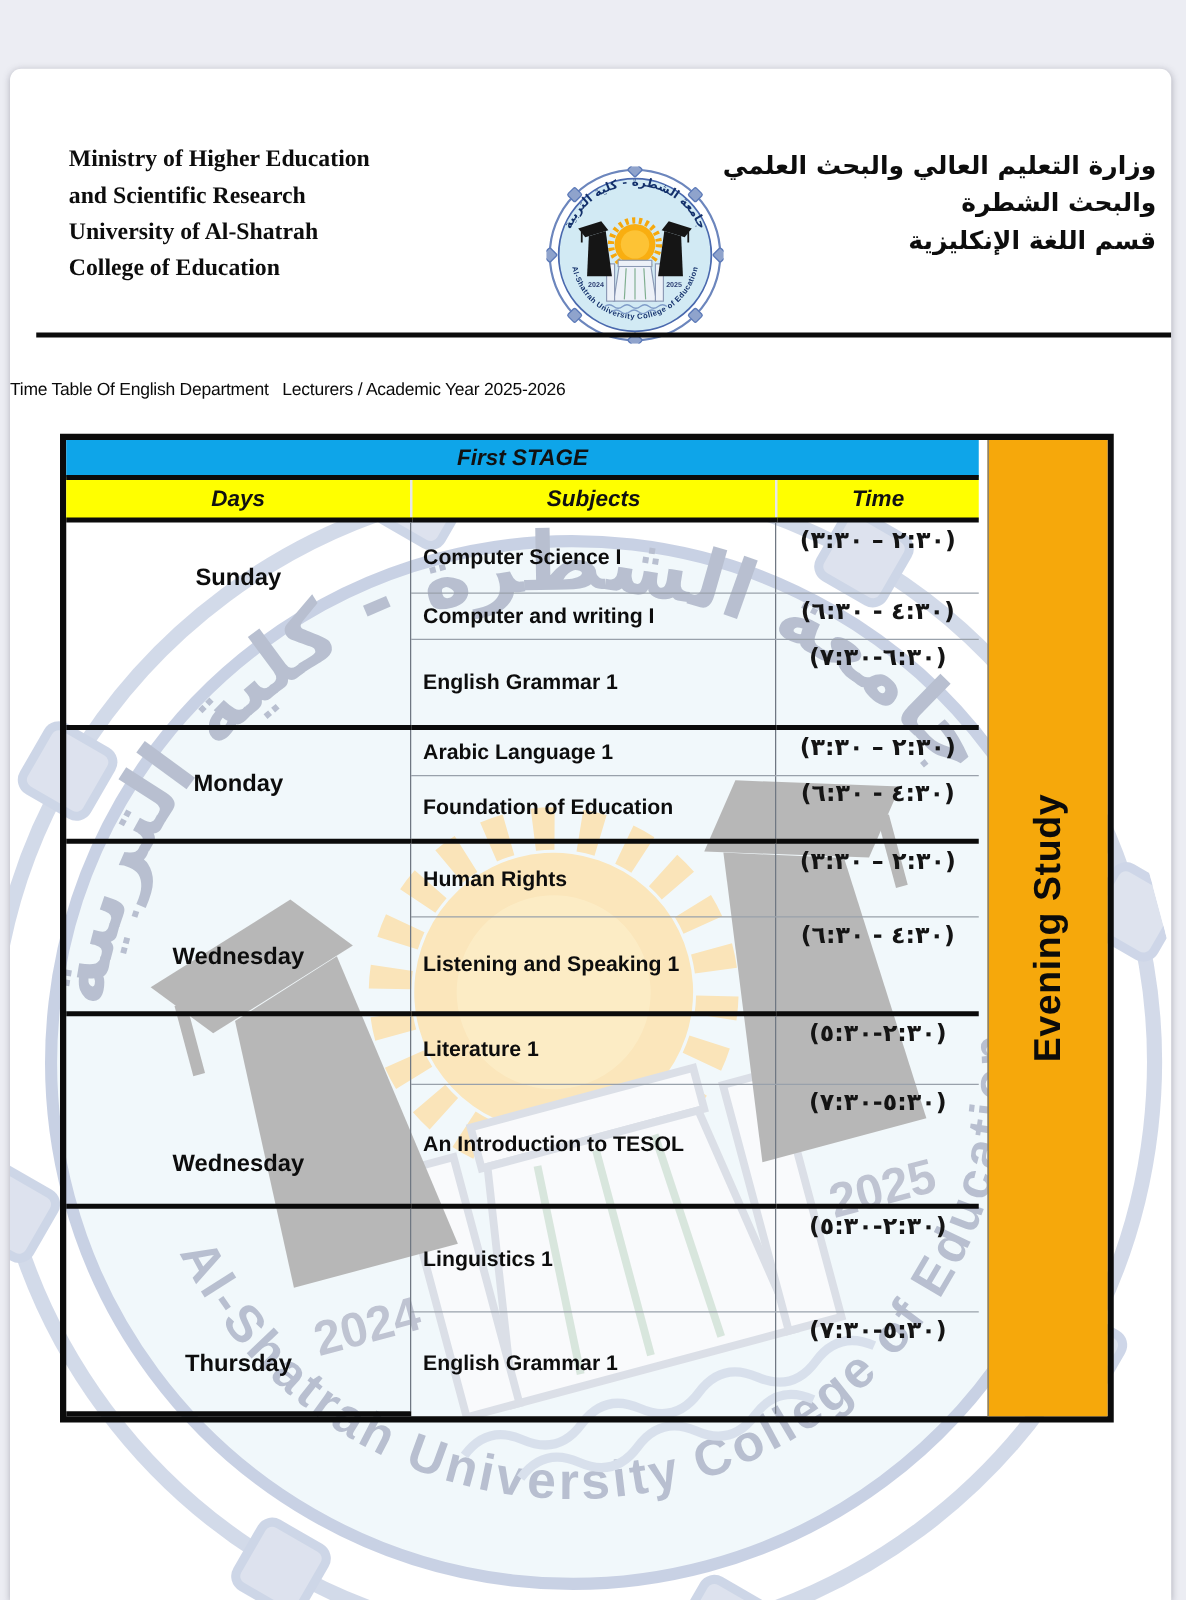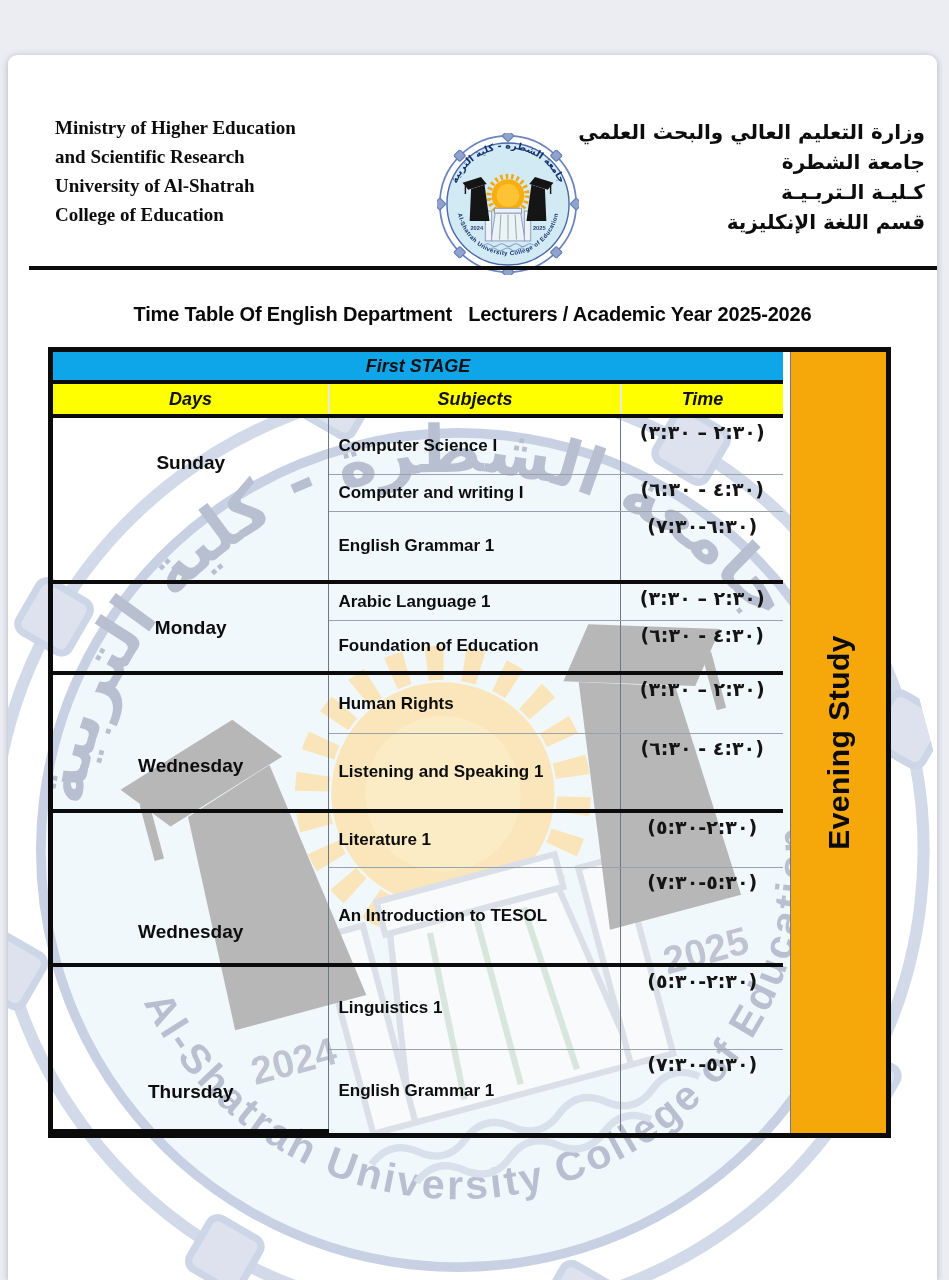--- a/index.html
+++ b/index.html
@@ -32,21 +32,21 @@
     position:absolute; right:12px; top:62px; text-align:right; direction:rtl;
     font-family:"DejaVu Sans", sans-serif; font-weight:bold;
     font-size:20px; line-height:30px; color:#0d0d0d;
   }
   .hdr-logo { position:absolute; left:429px; top:78px; width:142px; height:142px; }
 
   .hdr-rule { position:absolute; left:21px; top:211px; width:908px; height:4px; background:#0c0c0c; }
 
   .doc-title {
     position:absolute; left:0; top:248px; width:100%;
-    text-align:center; font-weight:bold; font-size:20px; color:#0a0a0a;
+    text-align:left; font-weight:normal; font-size:14px; color:#0a0a0a;
     letter-spacing:-.2px; white-space:pre;
   }
 
   
   .tt-wrap {
     position:absolute; left:40px; top:292px; width:843px; height:791px;
     border:5px solid #0b0b0b; display:flex; z-index:1; background:transparent;
   }
   .tt-main { flex:1 1 auto; }
   table { border-collapse:collapse; width:100%; height:100%; table-layout:fixed; }
@@ -170,22 +170,21 @@
       <div>University of Al-Shatrah</div>
       <div>College of Education</div>
     </div>
 
     <svg class="hdr-logo" viewBox="0 0 200 200">
       <use href="#uni-logo"></use>
     </svg>
 
     <div class="hdr-ar">
       <div>وزارة التعليم العالي والبحث العلمي</div>
-      <div>جامعة الشطرة</div>
-      <div>كـليـة الـتربـيـة</div>
+      <div>والبحث الشطرة</div>
       <div>قسم اللغة الإنكليزية</div>
     </div>
 
     <div class="hdr-rule"></div>
   </div>
 
   <div class="doc-title">Time Table Of English Department   Lecturers / Academic Year 2025-2026</div>
 
   <div class="tt-wrap">
     <div class="tt-main">

